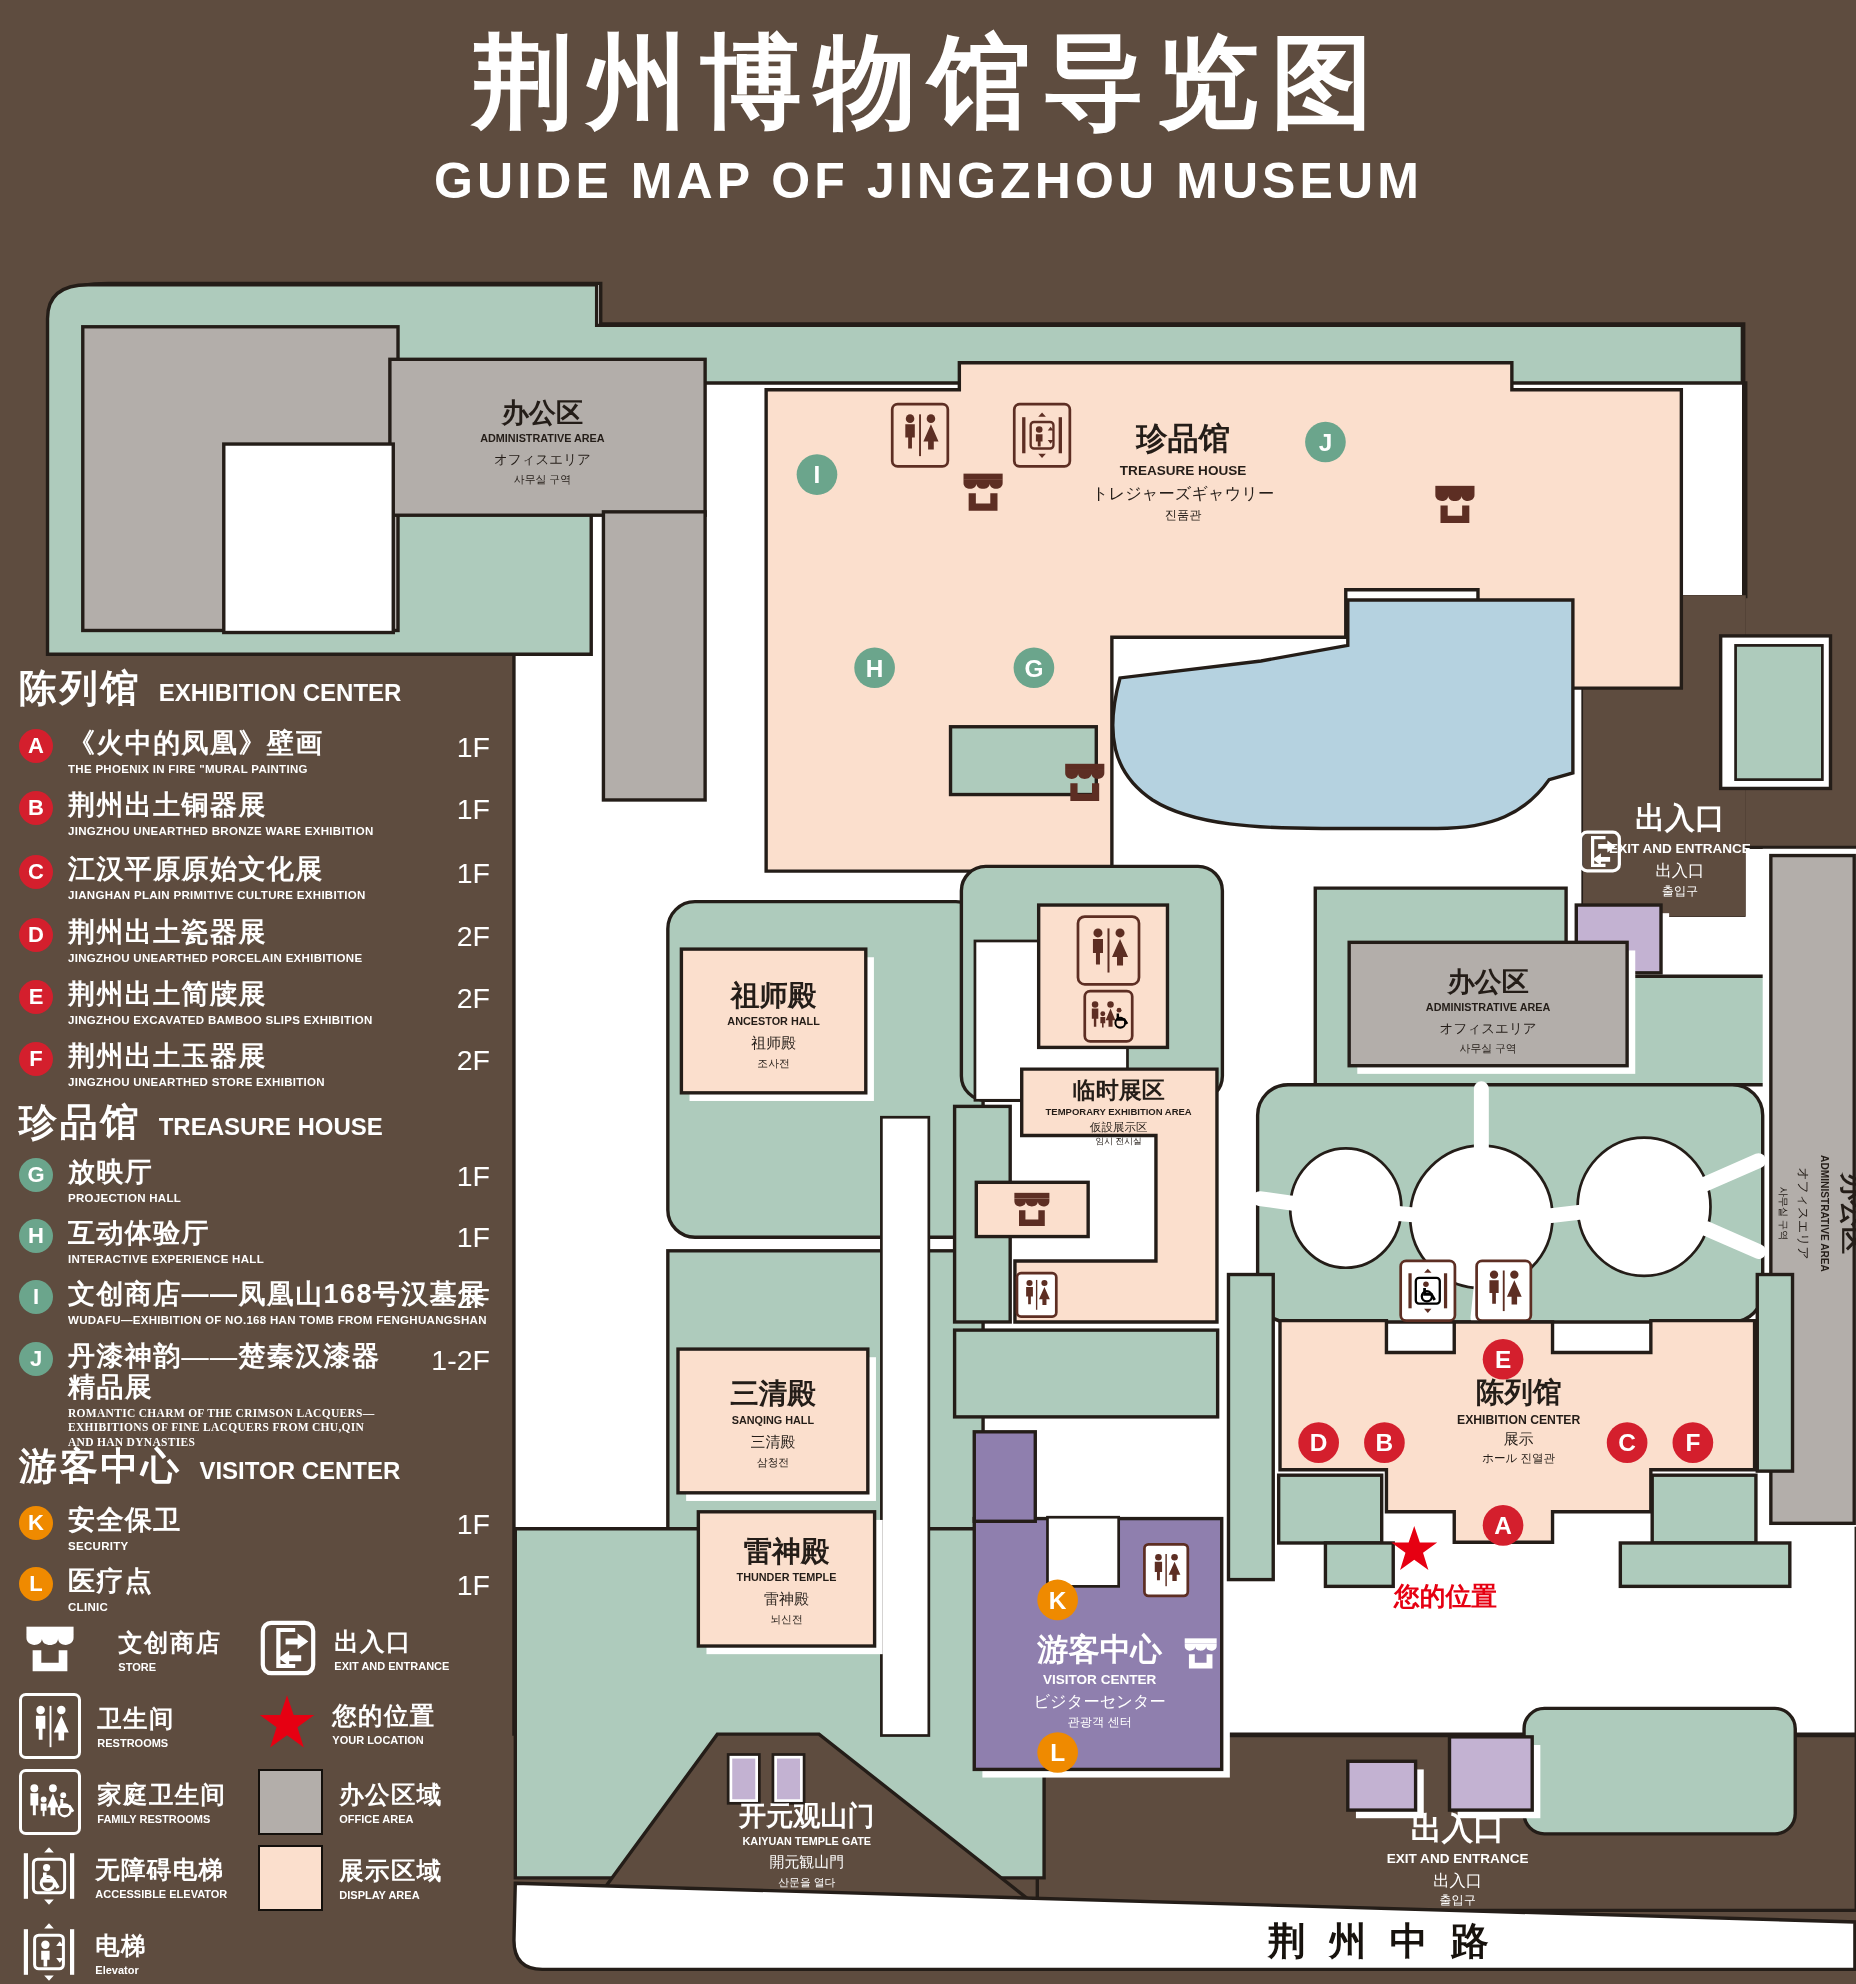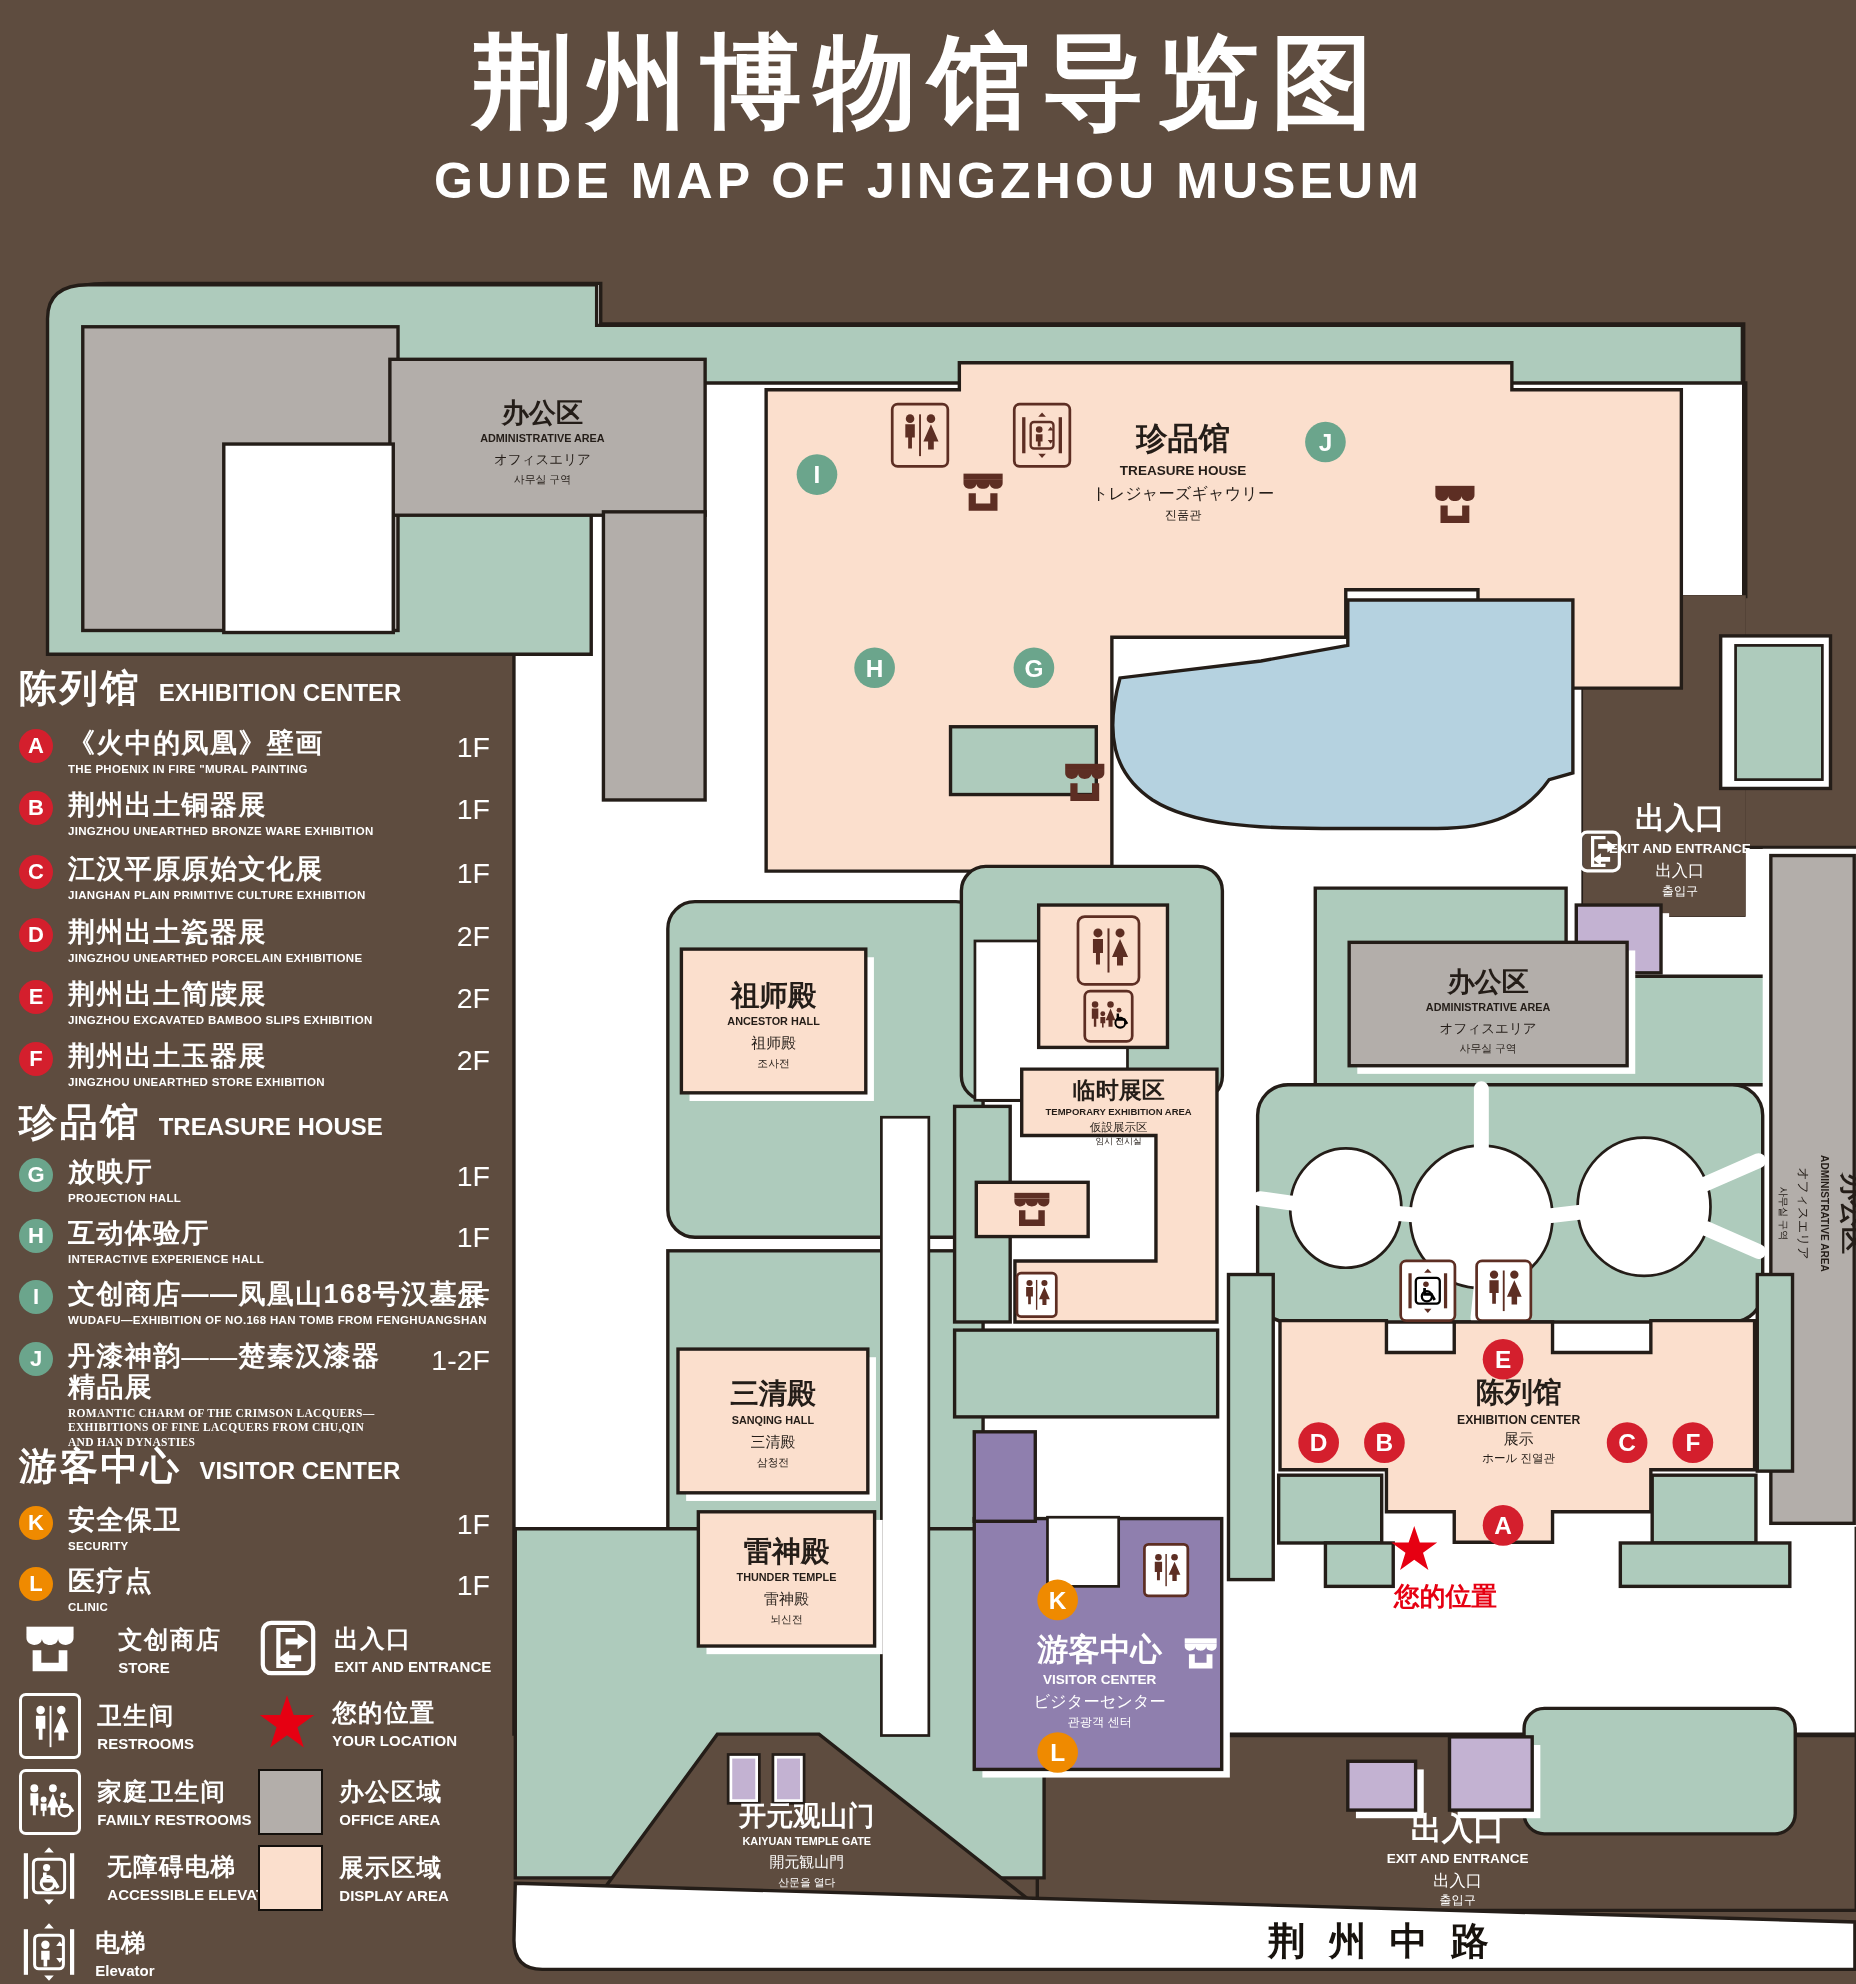--- a/index.html
+++ b/index.html
@@ -23,21 +23,21 @@
         display:flex;align-items:center;justify-content:center;flex:none;margin-top:1.4px;}
   .c-red{background:#d41f2d;} .c-grn{background:#6ba58c;} .c-org{background:#ef8a00;}
   .lg-txt{margin-left:15px;min-width:0;}
   .lg-txt .zh{font-size:27px;font-weight:bold;letter-spacing:1.4px;line-height:1.15;}
   .lg-txt .en{font-size:11.5px;font-weight:bold;letter-spacing:0.3px;margin-top:2.7px;line-height:1.25;}
   .floor{position:absolute;right:4.1px;top:2.7px;font-size:28.5px;}
   .ic-row{display:flex;align-items:center;}
   .ic-box{flex:none;}
   .ic-lab{margin-left:16.3px;}
   .ic-lab .zh{font-size:24.4px;font-weight:bold;letter-spacing:1.4px;}
-  .ic-lab .en{font-size:15px;font-weight:bold;margin-top:2.7px;}
+  .ic-lab .en{font-size:11px;font-weight:bold;margin-top:2.7px;}
   .swatch{width:61px;height:62px;border:2.7px solid #14100c;}
   .sw-gray{background:#b3aeaa;} .sw-pink{background:#fbdfcd;}
   
   svg text{font-family:"Liberation Sans","DejaVu Sans",sans-serif;}
   .tm{text-anchor:middle;}
   .dk{fill:#241d18;}
   .wt{fill:#ffffff;}
   .zh46{font-size:46px;font-weight:bold;} .zh44{font-size:44px;font-weight:bold;}
   .zh42{font-size:42px;font-weight:bold;} .zh40{font-size:40px;font-weight:bold;} .zh34{font-size:34px;font-weight:bold;}
   .en20{font-size:20px;font-weight:bold;} .en18{font-size:18px;font-weight:bold;}
@@ -544,21 +544,21 @@
       <svg width="49" height="53" viewBox="0 0 100 100">
           <use href="#sym-family" fill="currentColor" color="#fff"></use>
         </svg>
       </span>
     <span class="ic-lab">
         <span class="zh" style="display:block">家庭卫生间</span>
       <span class="en" style="display:block">FAMILY RESTROOMS</span>
       </span>
   </div>
 
-  <div class="lg-abs ic-row" style="top:1182px;gap:12px;">
+  <div class="lg-abs ic-row" style="top:1182px;">
     <span class="ic-box" style="color:#fff;"><svg width="60" height="62" viewBox="0 0 100 100">
           <use href="#sym-accessible" fill="currentColor" color="#fff"></use>
         </svg></span>
     <span class="ic-lab">
         <span class="zh" style="display:block">无障碍电梯</span>
       <span class="en" style="display:block">ACCESSIBLE ELEVATOR</span>
       </span>
   </div>
   <div class="lg-abs ic-row" style="top:1258px;">
     <span class="ic-box" style="color:#fff;"><svg width="60" height="62" viewBox="0 0 100 100">

